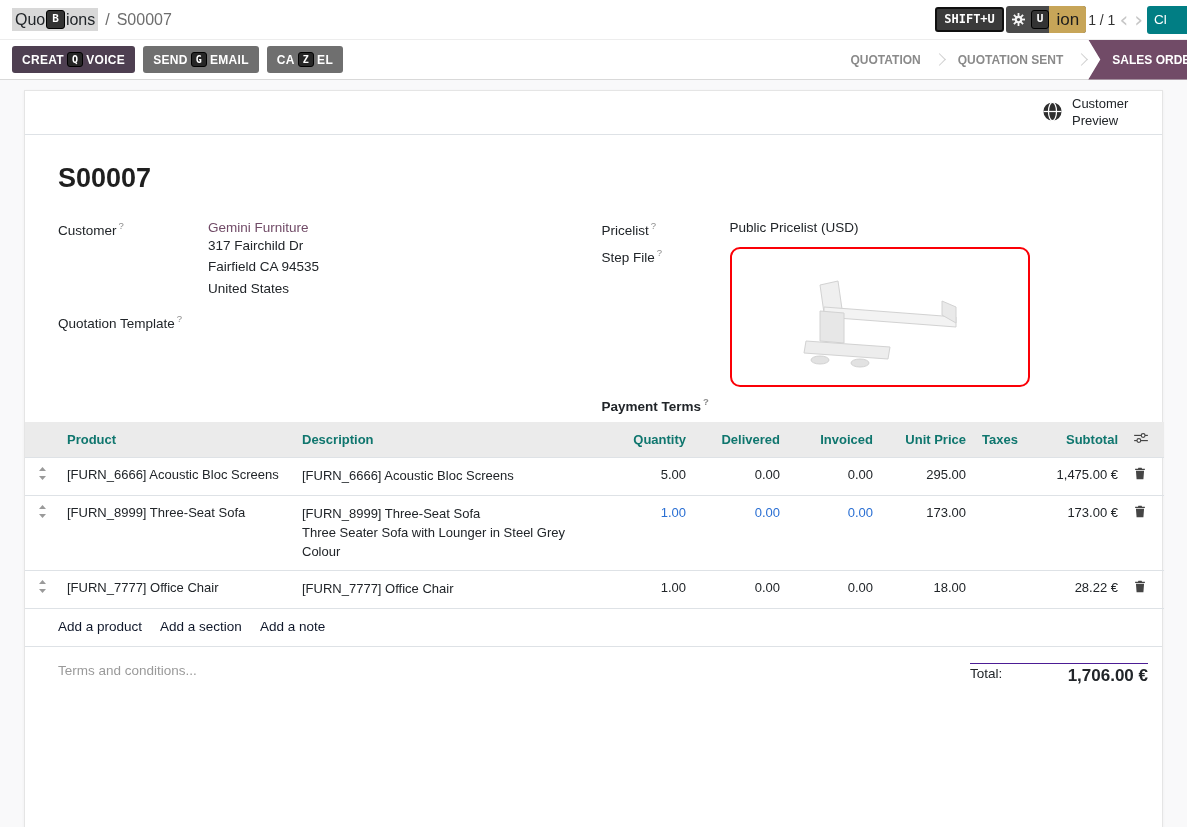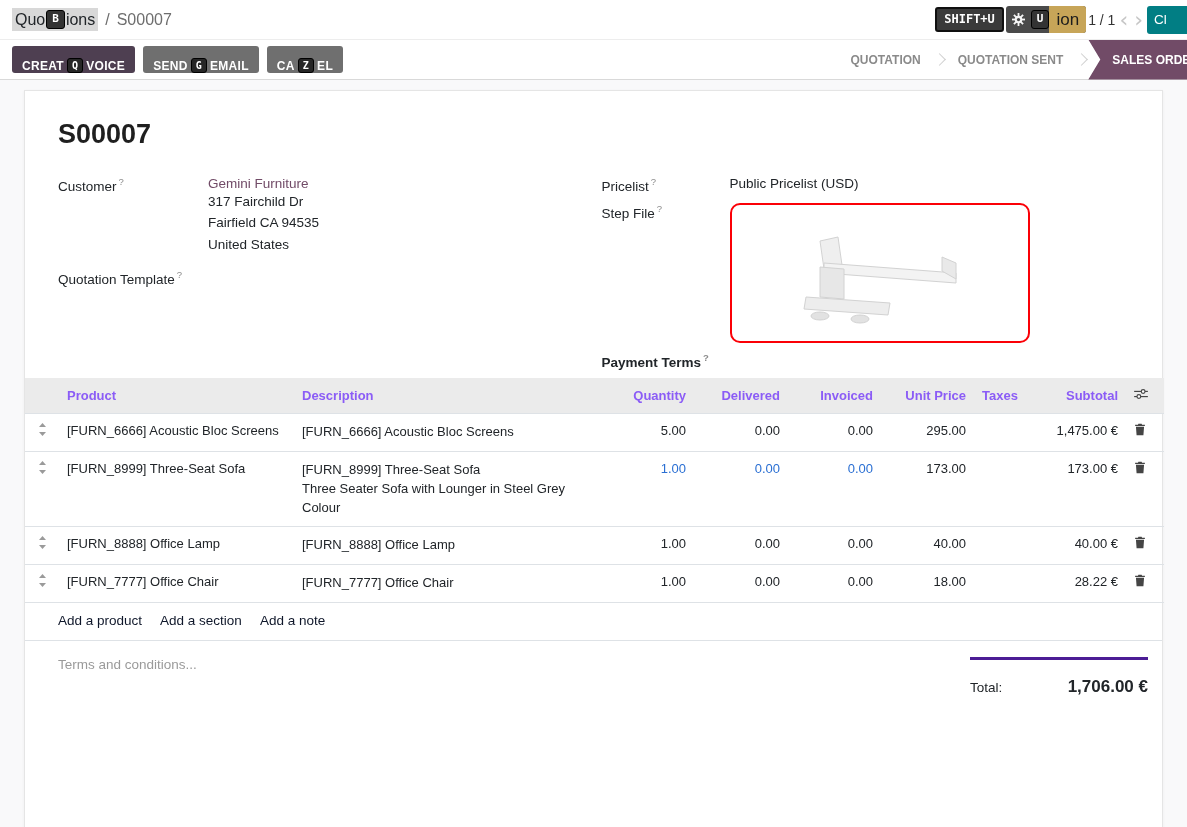--- a/index.html
+++ b/index.html
@@ -30,21 +30,21 @@
   .corner-btn { width:40px; height:28px; background:#017e84; color:#fff; border:none;
     border-radius:3px 0 0 3px; font-size:13.5px; text-align:left; padding-left:7px;
     overflow:hidden; white-space:nowrap; cursor:pointer; }
 
   
   .button-row { height:40px; flex:none; display:flex; align-items:center;
     padding-left:12px; background:#fff; border-bottom:1px solid #d9d9d9; }
   .btn-group { display:flex; gap:8px; }
   .o-btn { height:27px; border:none; border-radius:3px; color:#fff; font-size:12px;
     font-weight:600; letter-spacing:.3px; padding:0 10px; display:inline-flex;
-    align-items:flex-end; gap:3px; cursor:pointer; }
+    align-items:center; gap:3px; cursor:pointer; }
   .o-btn .kbd-hint { font-size:10px; padding:1px 4px; background:#262626; }
   .btn-primary { background:#4e3f51; }
   .btn-secondary { background:#6f6f6f; }
   .statusbar { margin-left:auto; display:flex; align-items:center; height:40px; overflow:hidden; }
   .sb-step { color:#8a8a8a; font-size:12px; font-weight:600; padding:0 14px; cursor:pointer; white-space:nowrap; }
   .sb-chev { width:9px; height:9px; border-top:1px solid #cfcfcf; border-right:1px solid #cfcfcf;
     transform:rotate(45deg); flex:none; }
   .sb-active { background:#714b67; color:#fff; font-size:12px; font-weight:700; height:40px;
     line-height:40px; padding:0 30px 0 24px; white-space:nowrap; cursor:pointer;
     clip-path:polygon(0 0,100% 0,100% 100%,0 100%,12px 50%); margin-left:2px; margin-right:-42px; }
@@ -74,42 +74,42 @@
   .step-box { width:300px; height:140px; border:2px solid #fb0007; border-radius:10px;
     background:#fff; display:flex; align-items:center; justify-content:center; cursor:pointer; }
 
   
   .tabs { margin-top:34px; display:flex; align-items:flex-end; font-size:13.5px; }
   .tab { padding:8px 14px; color:#56606a; cursor:pointer; }
   .tab.active { background:#fff; border:1px solid #dee2e6; border-bottom:none; color:#212529; }
 
   
   table.lines { width:100%; border-collapse:collapse; table-layout:fixed; font-size:13px; }
-  table.lines thead th { background:#ebebeb; font-weight:700; color:#8b5cf6;
+  table.lines thead th { background:#ebebeb; font-weight:700; color:#0f766e;
     padding:10px 8px; text-align:left; }
   table.lines th.num, table.lines td.num { text-align:right; }
   table.lines tbody td { padding:9px 8px; border-top:1px solid #dee2e6; vertical-align:top;
     overflow:hidden; white-space:nowrap; cursor:text; }
   table.lines td.wrap { white-space:normal; }
   table.lines { border-bottom:1px solid #dee2e6; }
   td.handle { text-align:center; padding-top:11px; cursor:grab; }
   td.trash { padding-left:5px; cursor:pointer; }
   .mod { color:#2a6fd3; }
   .desc-line { line-height:1.45; }
 
   .add-links { display:flex; gap:18px; padding:10px 0 12px 33px; font-size:13.5px;
     border-bottom:1px solid #dee2e6; }
   .add-links span { color:#0f172a; cursor:pointer; }
 
   
   .sheet-footer { display:flex; justify-content:space-between; align-items:flex-start;
     padding:16px 14px 0 33px; }
   .terms { color:#9a9a9a; font-size:13.5px; cursor:text; }
-  .totals { width:178px; border-top:3px solid #4c1d95; padding-top:17px; display:flex;
-    justify-content:space-between; align-items:center; }
+  .totals { width:178px; border-top:1px solid #4c1d95; padding-top:2px; display:flex;
+    justify-content:space-between; align-items:flex-start; }
   .total-label { font-size:13.5px; }
   .total-value { font-size:17px; font-weight:700; }
 </style>
 </head>
 <body>
 
 <div class="screen">
 
   <div class="breadcrumb-row">
     <div class="breadcrumb">
@@ -169,20 +169,32 @@
       <span class="sb-chev"></span>
       <span class="sb-step">QUOTATION SENT</span>
       <span class="sb-chev"></span>
       <span class="sb-active">SALES ORDER</span>
     </div>
   </div>
 
   <div class="content">
     <div class="sheet">
 
+      <div class="sheet-top">
+        <div class="customer-preview">
+          <span>
+            <svg width="21" height="21" viewBox="0 0 22 22">
+                <circle cx="11" cy="11" r="9.5" fill="#2e2e2e"></circle>
+                <ellipse cx="11" cy="11" rx="4.2" ry="9.5" fill="none" stroke="#fff" stroke-width="1.3"></ellipse>
+                <line x1="1.5" y1="11" x2="20.5" y2="11" stroke="#fff" stroke-width="1.3"></line>
+              </svg>
+          </span>
+          <span class="cp-label">Customer Preview</span>
+        </div>
+      </div>
 
       <div class="sheet-body">
         <h1 class="doc-title">S00007</h1>
 
         <div class="field-grid">
 
           <div class="fcol-left">
             <div class="frow">
               <span class="flabel"><span>Customer</span><sup class="help">?</sup></span>
               <span class="fvalue">
@@ -301,38 +313,20 @@
             <td></td>
             <td class="num">173.00 €</td>
             <td class="trash"><svg width="12" height="13" viewBox="0 0 14 16">
                   <path fill="#454545" d="M5 1h4l.5 1H13v1.6H1V2h3.5L5 1zM2 4.6h10l-.8 10.6H2.8L2 4.6z"></path>
                 </svg></td>
           </tr>
           <tr>
             <td class="handle"><svg width="9" height="13" viewBox="0 0 9 13">
                   <path fill="#9a9a9a" d="M4.5 0L8 4H1L4.5 0zM4.5 13L1 9h7l-3.5 4z"></path>
                 </svg></td>
-            <td>[FURN_8888] Office Lamp</td>
-            <td class="wrap">
-                <div class="desc-line">[FURN_8888] Office Lamp</div>
-              </td>
-            <td class="num">1.00</td>
-            <td class="num">0.00</td>
-            <td class="num">0.00</td>
-            <td class="num">40.00</td>
-            <td></td>
-            <td class="num">40.00 €</td>
-            <td class="trash"><svg width="12" height="13" viewBox="0 0 14 16">
-                  <path fill="#454545" d="M5 1h4l.5 1H13v1.6H1V2h3.5L5 1zM2 4.6h10l-.8 10.6H2.8L2 4.6z"></path>
-                </svg></td>
-          </tr>
-          <tr>
-            <td class="handle"><svg width="9" height="13" viewBox="0 0 9 13">
-                  <path fill="#9a9a9a" d="M4.5 0L8 4H1L4.5 0zM4.5 13L1 9h7l-3.5 4z"></path>
-                </svg></td>
             <td>[FURN_7777] Office Chair</td>
             <td class="wrap">
                 <div class="desc-line">[FURN_7777] Office Chair</div>
               </td>
             <td class="num">1.00</td>
             <td class="num">0.00</td>
             <td class="num">0.00</td>
             <td class="num">18.00</td>
             <td></td>
             <td class="num">28.22 €</td>

